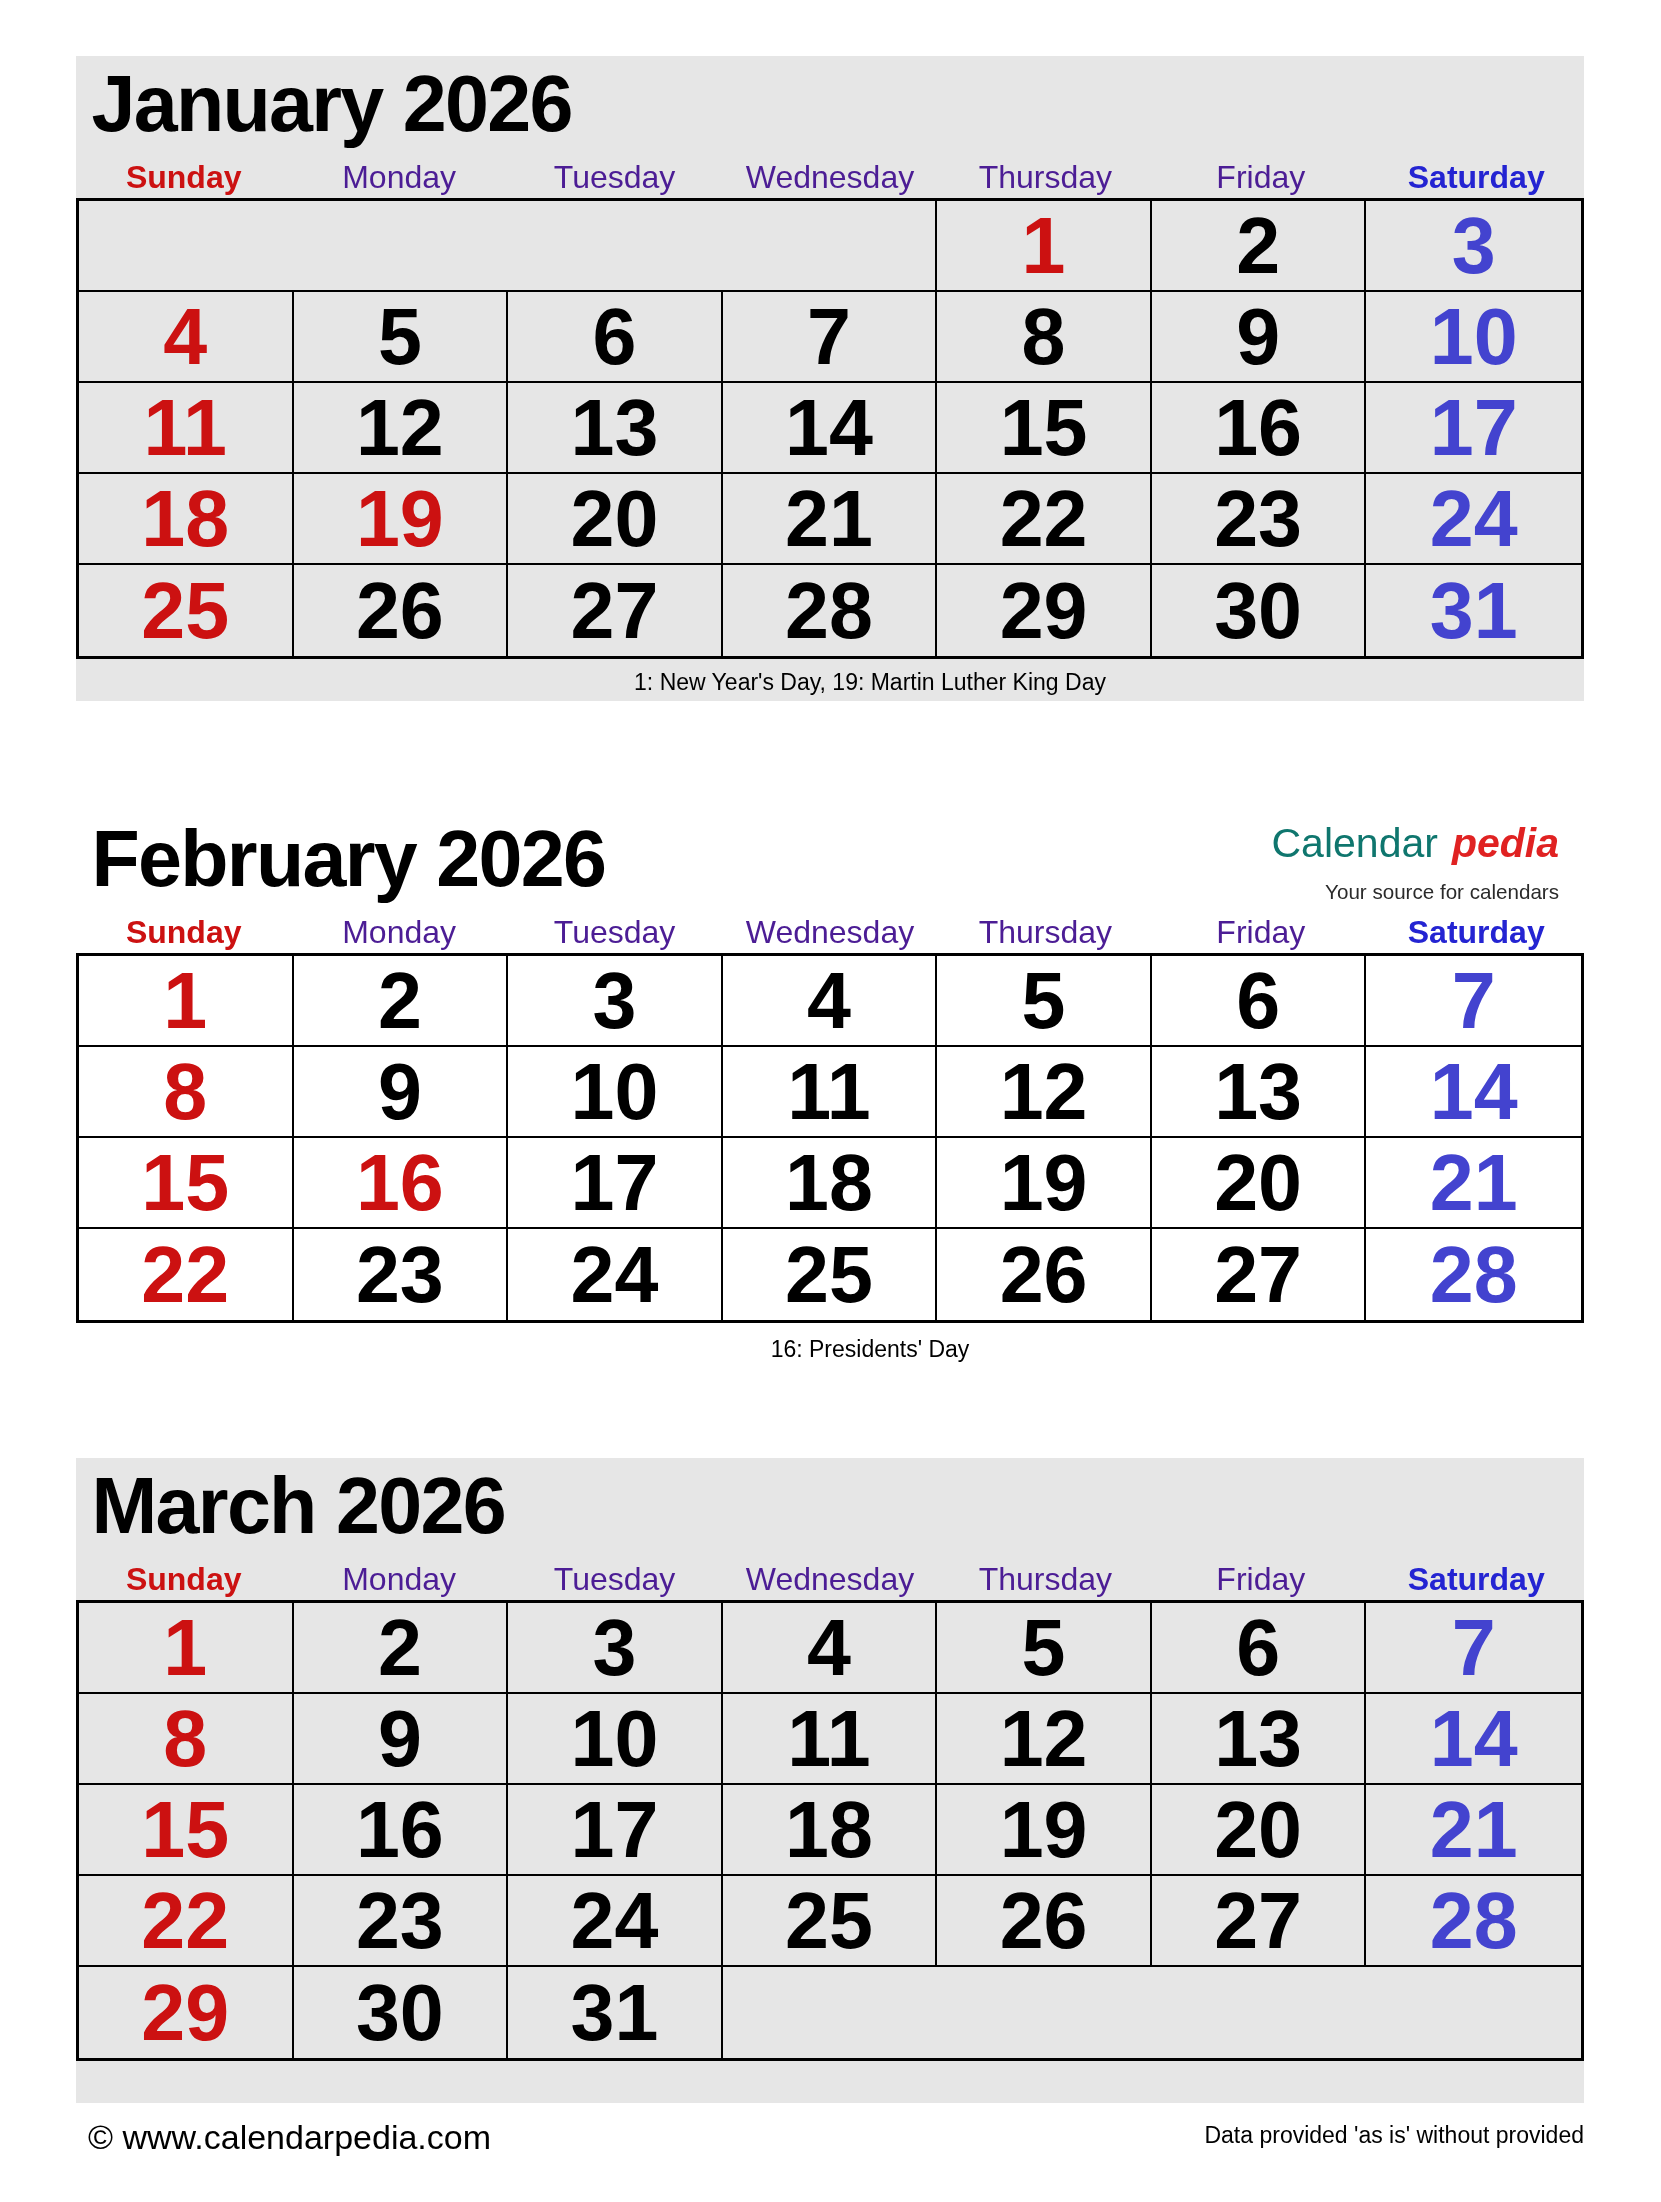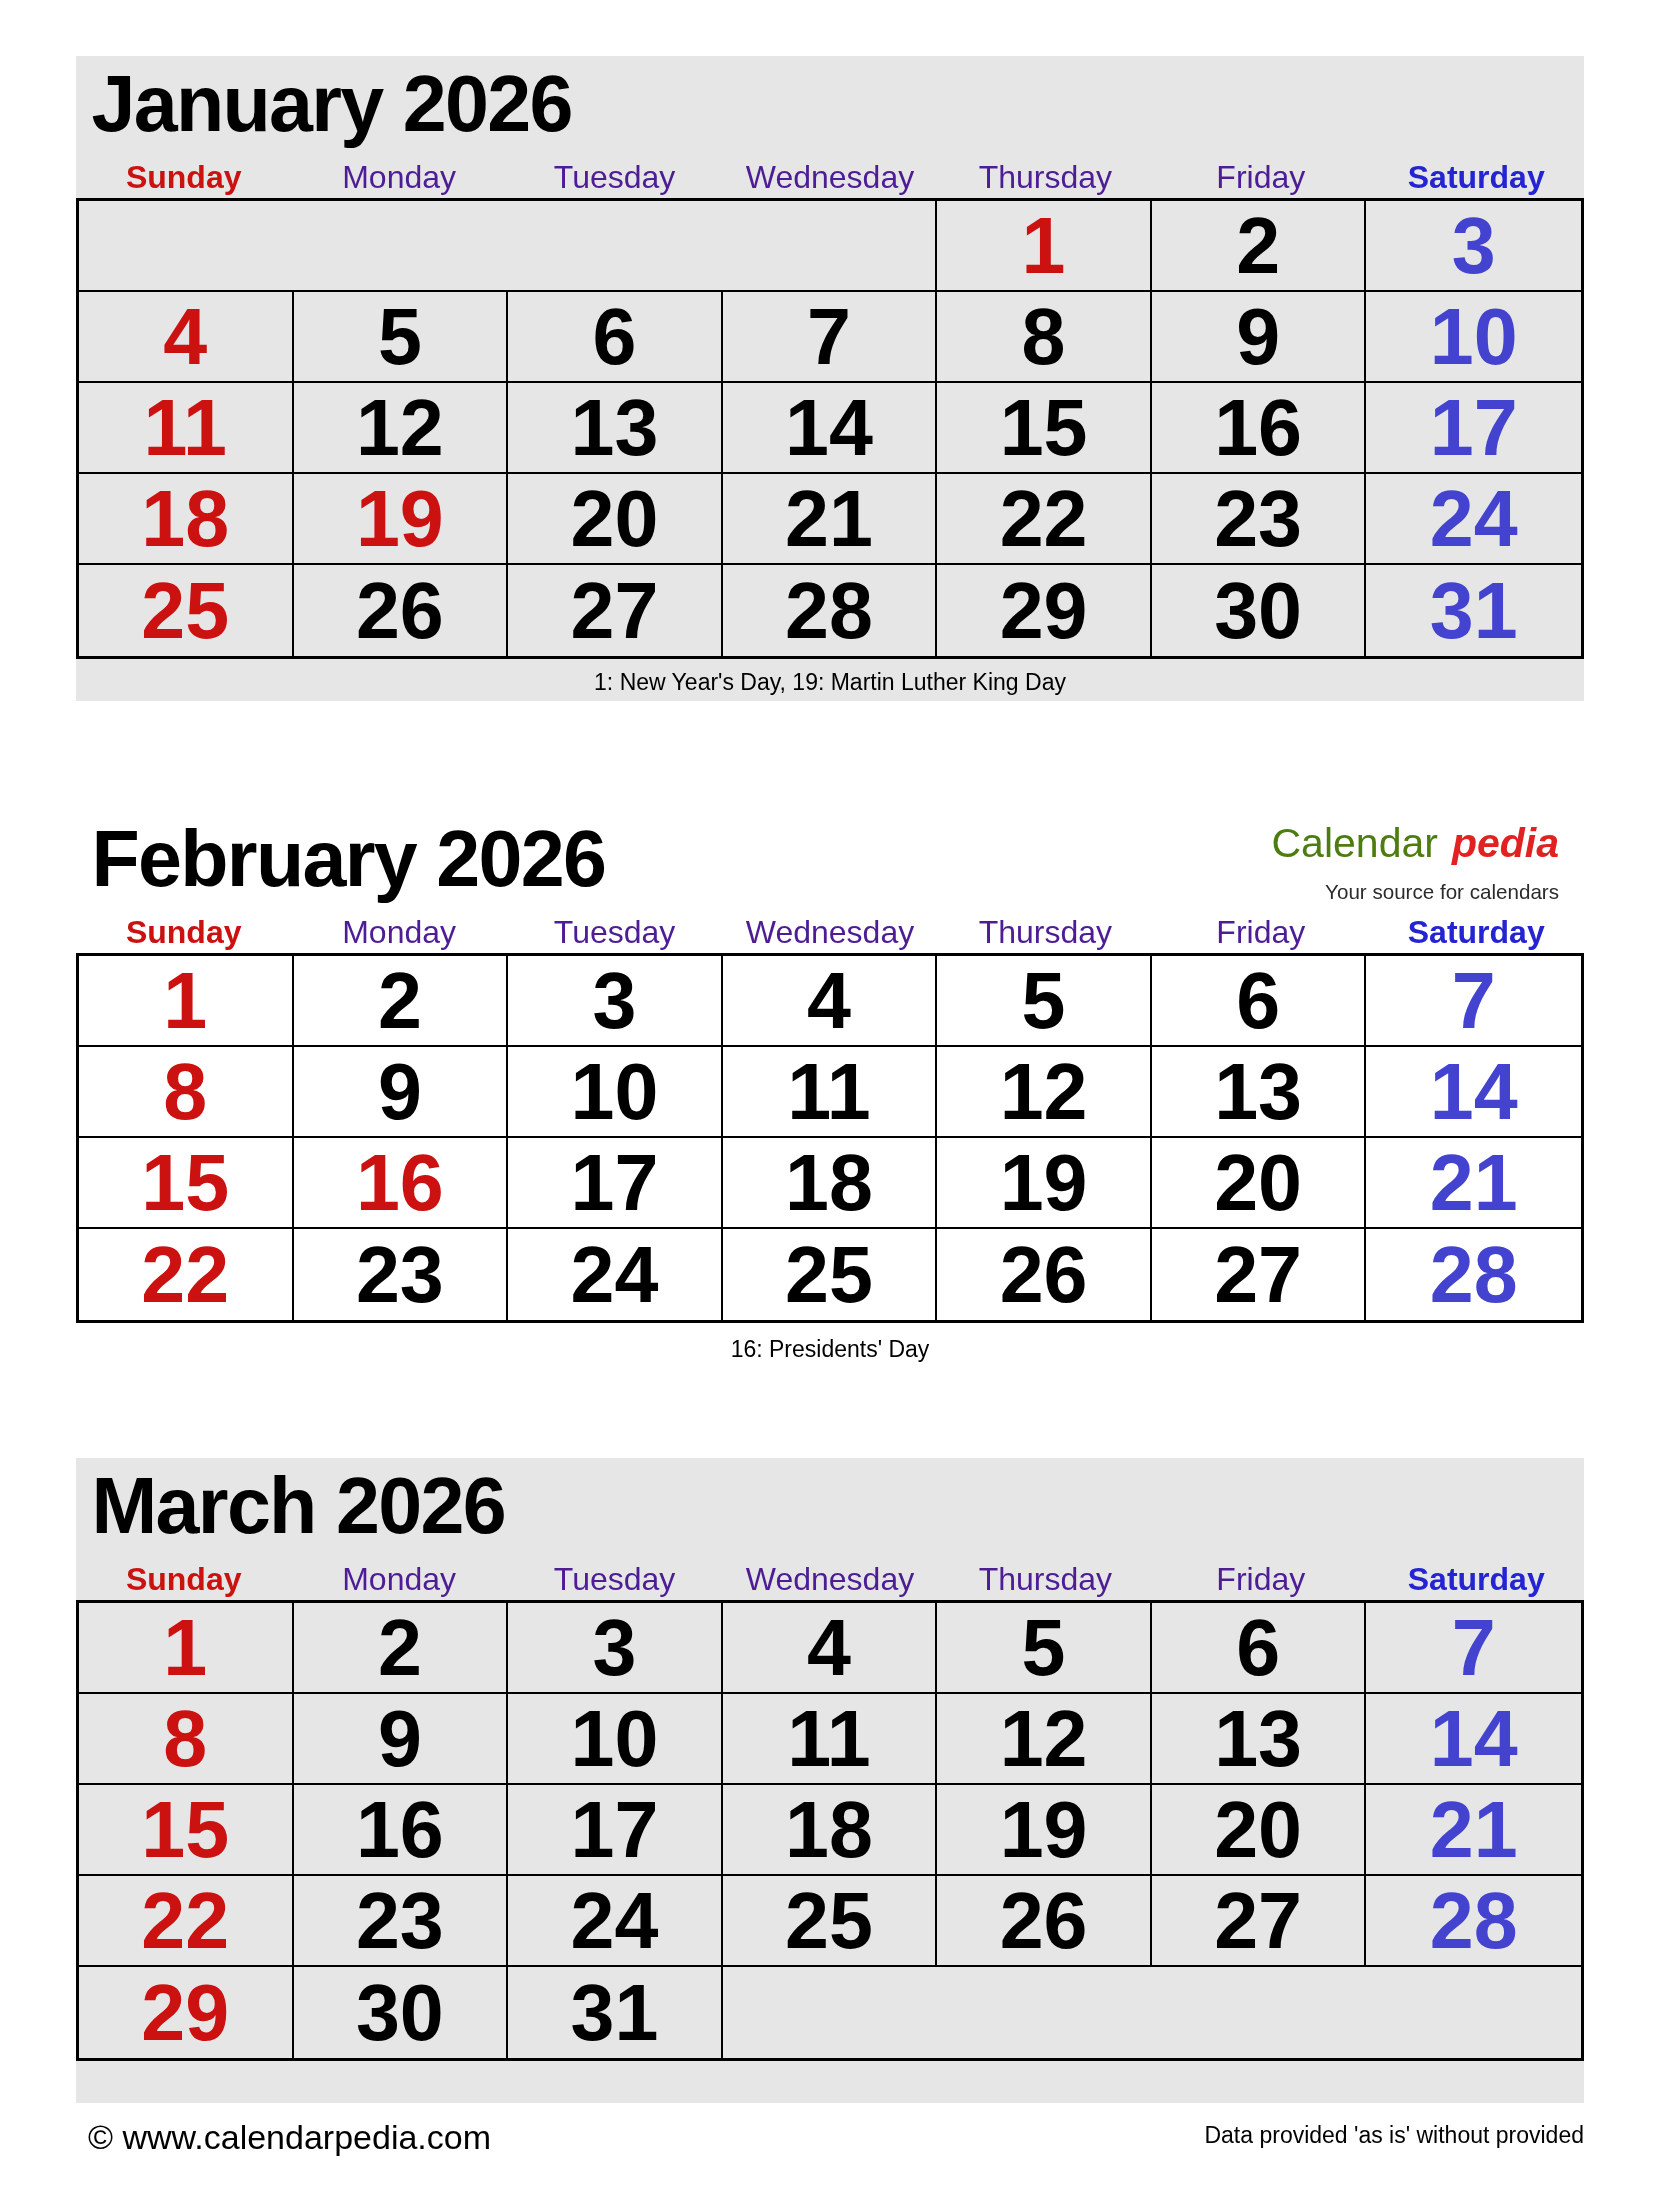--- a/index.html
+++ b/index.html
@@ -45,29 +45,29 @@
     border-right:2.6px solid #000;border-bottom:2.6px solid #000;
     display:flex;align-items:center;justify-content:center;
     font-size:79px;font-weight:bold;color:#000;line-height:1;
   }
   .cell.last-col{border-right:none;}
   .cell.last-row{border-bottom:none;}
   .cell.red{color:#cc1111;}
   .cell.blue{color:#4343cf;}
   .footnote{
     position:absolute;left:0;width:100%;text-align:center;
-    font-size:23px;color:#000;
+    font-size:23px;color:#000;padding-left:40px;
   }
   #month-jan .footnote,#month-mar .footnote{top:613px;}
   #month-feb .footnote{top:525px;}
   .logo{
     position:absolute;right:102px;top:823px;text-align:right;line-height:1;
   }
   .logo .line1{font-size:41px;white-space:nowrap;}
-  .logo .brand-black{color:#4d7c0f;}
+  .logo .brand-black{color:#0f766e;}
   .logo .brand-red{color:#e02222;font-weight:bold;font-style:italic;margin-left:14px;}
   .logo .tagline{font-size:20.6px;color:#2b2b2b;margin-top:18px;white-space:nowrap;}
   .footer-left{
     position:absolute;left:88px;top:2118px;
     font-size:34px;color:#000;white-space:nowrap;
   }
   .footer-right{
     position:absolute;right:77px;top:2122px;
     font-size:23px;color:#000;white-space:nowrap;
   }

